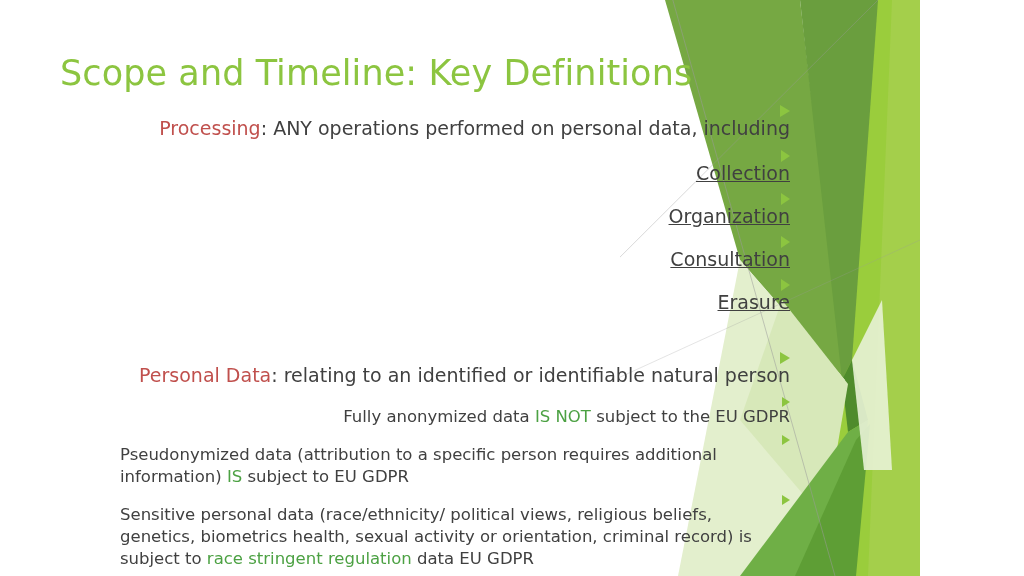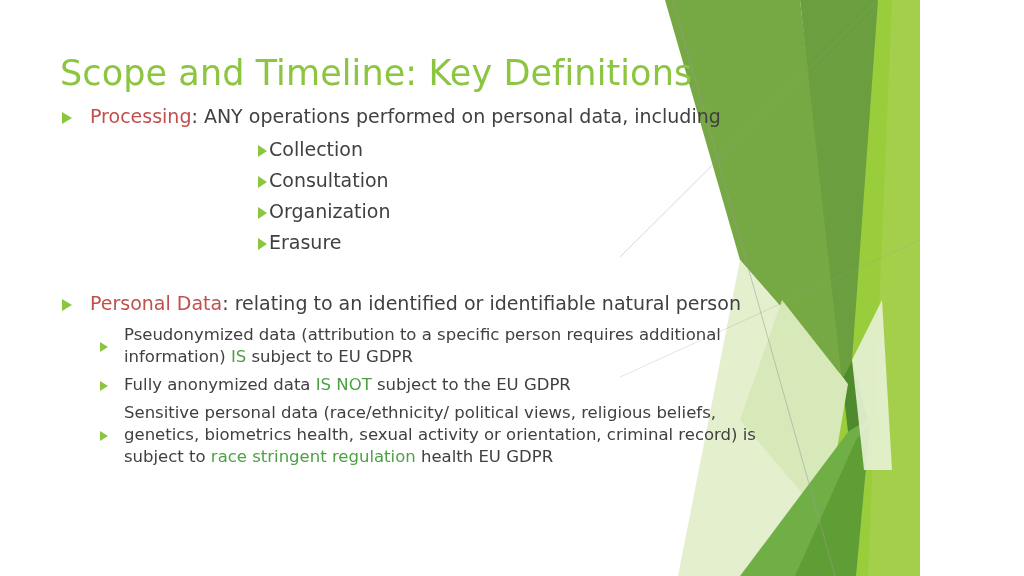--- a/index.html
+++ b/index.html
@@ -49,21 +49,22 @@
   
   .content {
     position: absolute;
     left: 0;
     top: 104px;
     width: 790px;
   }
 
   .bullet-row {
     display: flex;
-    align-items: center;
+    align-items: flex-end;
+    flex-direction: column;
   }
 
   .tri {
     flex: 0 0 auto;
     display: inline-block;
     position: relative;
     top: 1px;
   }
   .tri::before {
     content: "";
@@ -104,20 +105,21 @@
   
   .lvl2 {
     margin-left: 258px;
     margin-bottom: 6px;
   }
   .lvl2 .txt {
     margin-left: 2px;
     font-size: 19px;
     line-height: 25px;
     color: #404040;
+    text-decoration: underline;
   }
 
   
   .lvl2b {
     margin-left: 100px;
     margin-bottom: 6px;
   }
   .lvl2b .txt {
     margin-left: 16px;
     font-size: 16.5px;
@@ -175,47 +177,47 @@
       <span class="tri tri-l1"></span>
       <span class="txt"><span class="em-red">Processing</span><span>: ANY operations performed on personal data, including</span></span>
     </div>
 
     <div class="bullet-row lvl2">
       <span class="tri tri-l2"></span>
       <span class="txt">Collection</span>
     </div>
     <div class="bullet-row lvl2">
       <span class="tri tri-l2"></span>
+      <span class="txt">Organization</span>
+    </div>
+    <div class="bullet-row lvl2">
+      <span class="tri tri-l2"></span>
       <span class="txt">Consultation</span>
-    </div>
-    <div class="bullet-row lvl2">
-      <span class="tri tri-l2"></span>
-      <span class="txt">Organization</span>
     </div>
     <div class="bullet-row lvl2">
       <span class="tri tri-l2"></span>
       <span class="txt">Erasure</span>
     </div>
 
     <div class="spacer-block"></div>
 
     <div class="bullet-row lvl1">
       <span class="tri tri-l1"></span>
       <span class="txt"><span class="em-red">Personal Data</span><span>: relating to an identified or identifiable natural person</span></span>
     </div>
 
     <div class="bullet-row lvl2b">
       <span class="tri tri-l2b"></span>
-      <span class="txt"><span>Pseudonymized data (attribution to a specific person requires additional information) </span><span class="em-green">IS</span><span> subject to EU GDPR</span></span>
+      <span class="txt"><span>Fully anonymized data </span><span class="em-green">IS NOT</span><span> subject to the EU GDPR</span></span>
     </div>
 
     <div class="bullet-row lvl2b">
       <span class="tri tri-l2b"></span>
-      <span class="txt"><span>Fully anonymized data </span><span class="em-green">IS NOT</span><span> subject to the EU GDPR</span></span>
+      <span class="txt"><span>Pseudonymized data (attribution to a specific person requires additional information) </span><span class="em-green">IS</span><span> subject to EU GDPR</span></span>
     </div>
 
     <div class="bullet-row lvl2b">
       <span class="tri tri-l2b"></span>
-      <span class="txt"><span>Sensitive personal data (race/ethnicity/ political views, religious beliefs, genetics, biometrics health, sexual activity or orientation, criminal record) is subject to </span><span class="em-green">race stringent regulation</span><span> health EU GDPR</span></span>
+      <span class="txt"><span>Sensitive personal data (race/ethnicity/ political views, religious beliefs, genetics, biometrics health, sexual activity or orientation, criminal record) is subject to </span><span class="em-green">race stringent regulation</span><span> data EU GDPR</span></span>
     </div>
 
   </div>
 </div>
 
 </body></html>

